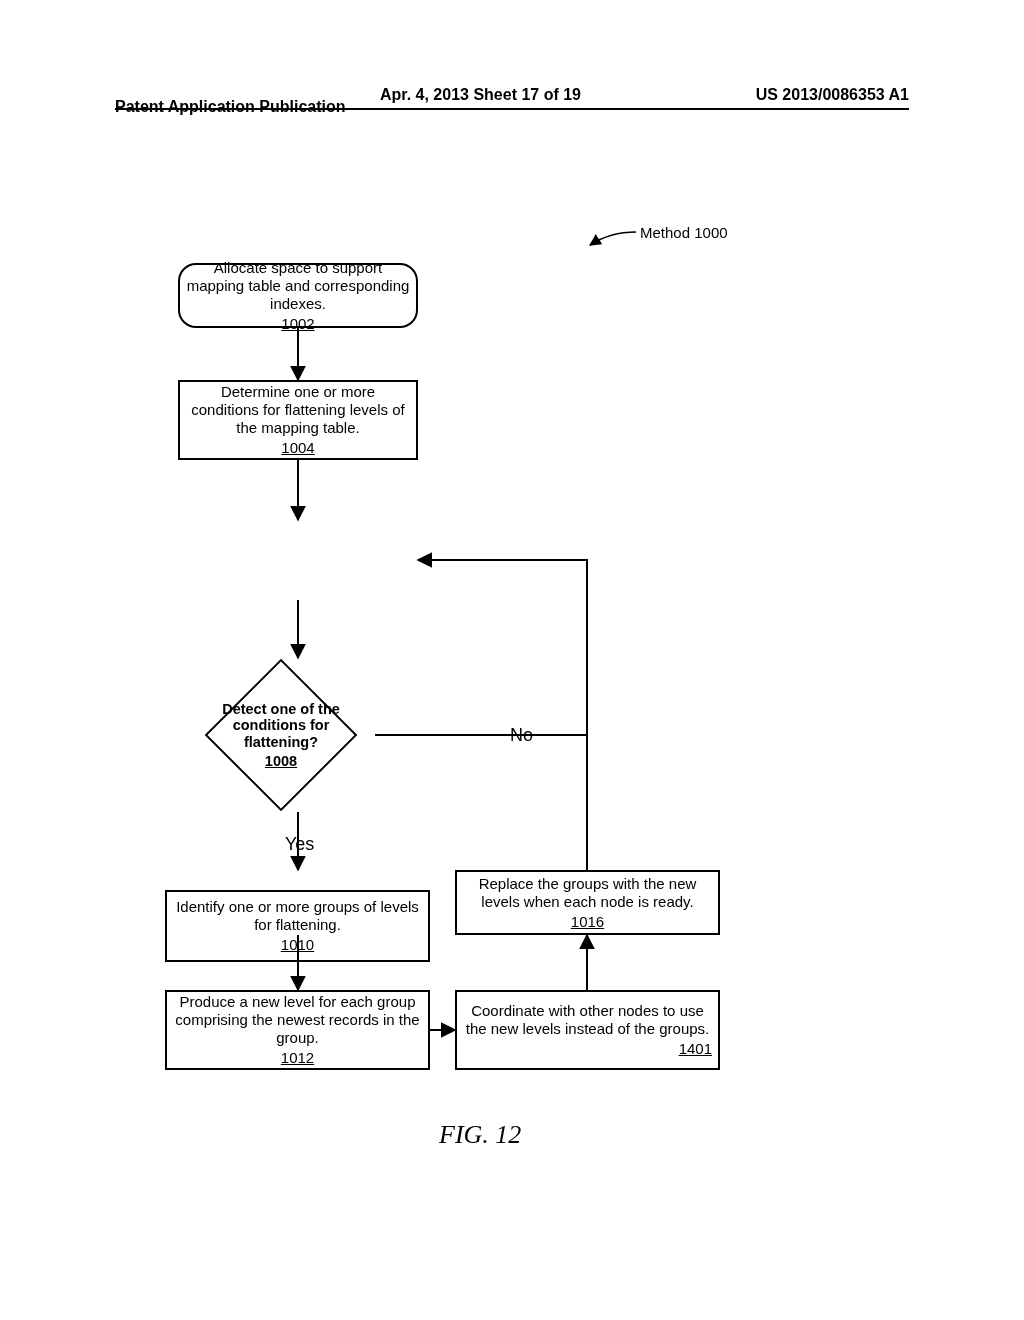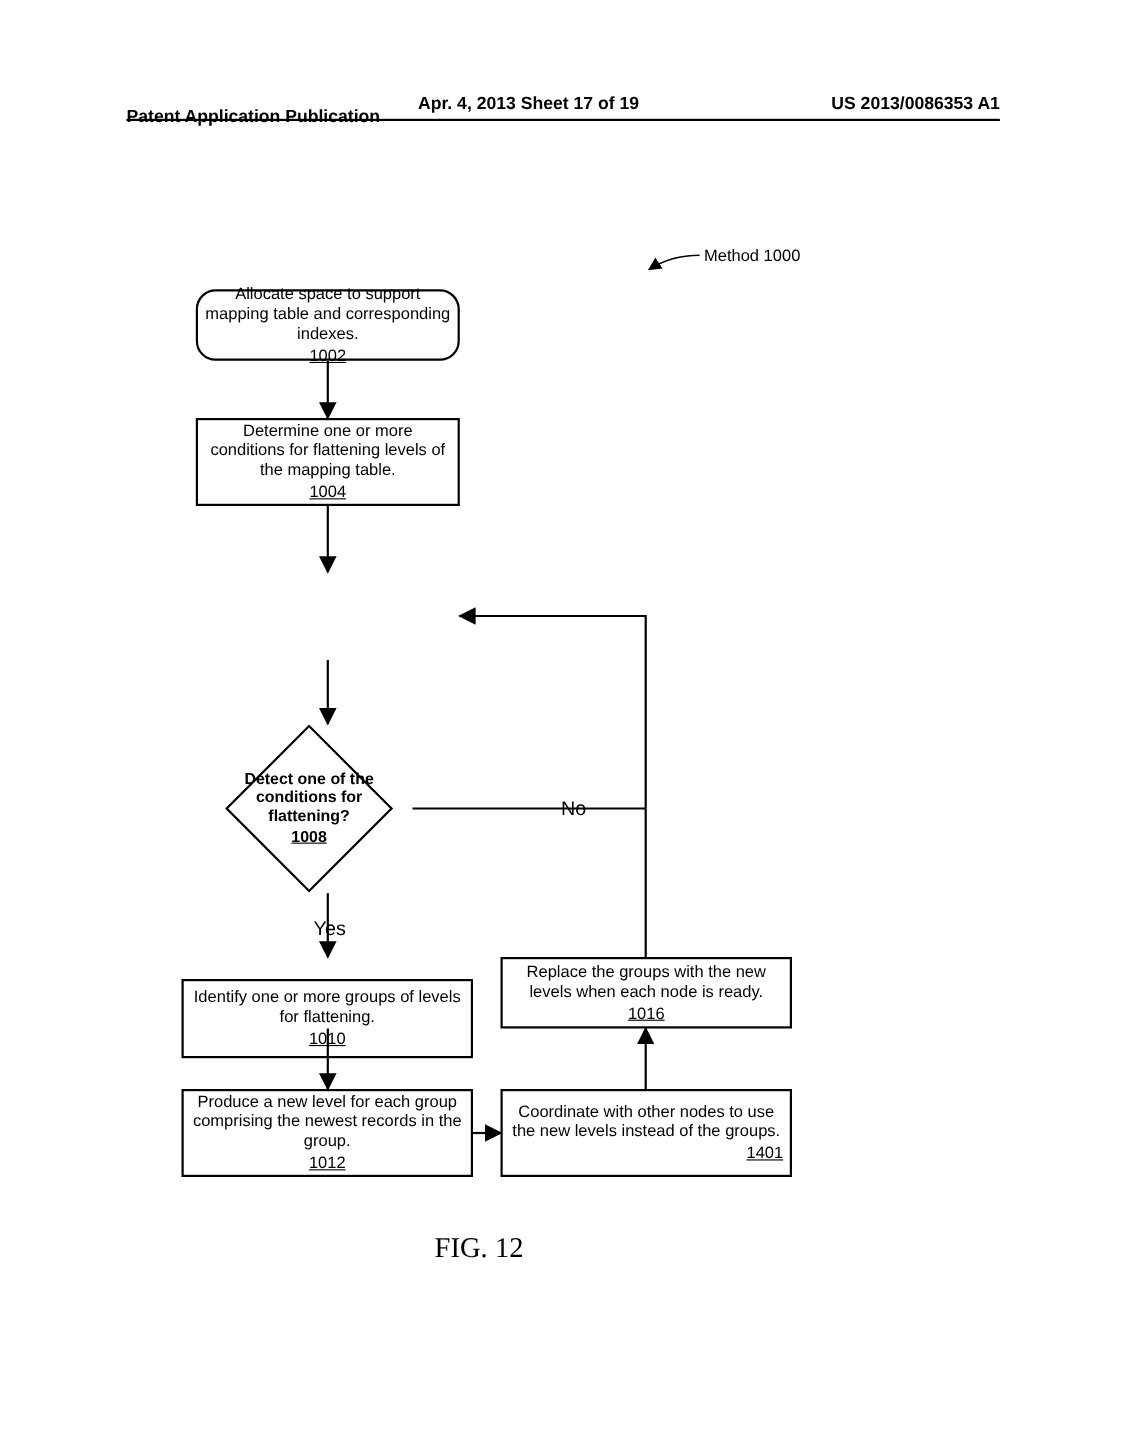--- a/index.html
+++ b/index.html
@@ -92,21 +92,23 @@
   }
 
   .branch-label {
     position: absolute;
     font-size: 18px;
   }
 
   .fig-caption {
     position: absolute;
     font-size: 26px;
+    font-style: italic;
     font-family: "Times New Roman", Times, serif;
+    margin-left: 44px;
   }
 
   .method-label {
     position: absolute;
     font-size: 15px;
   }
 
   svg.wires {
     position: absolute;
     left: 0; top: 0;

